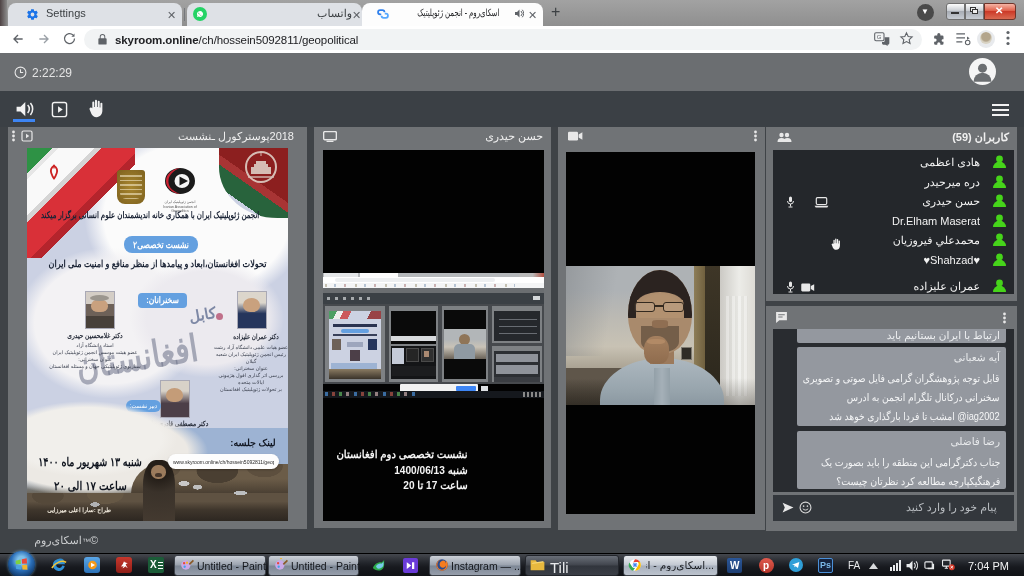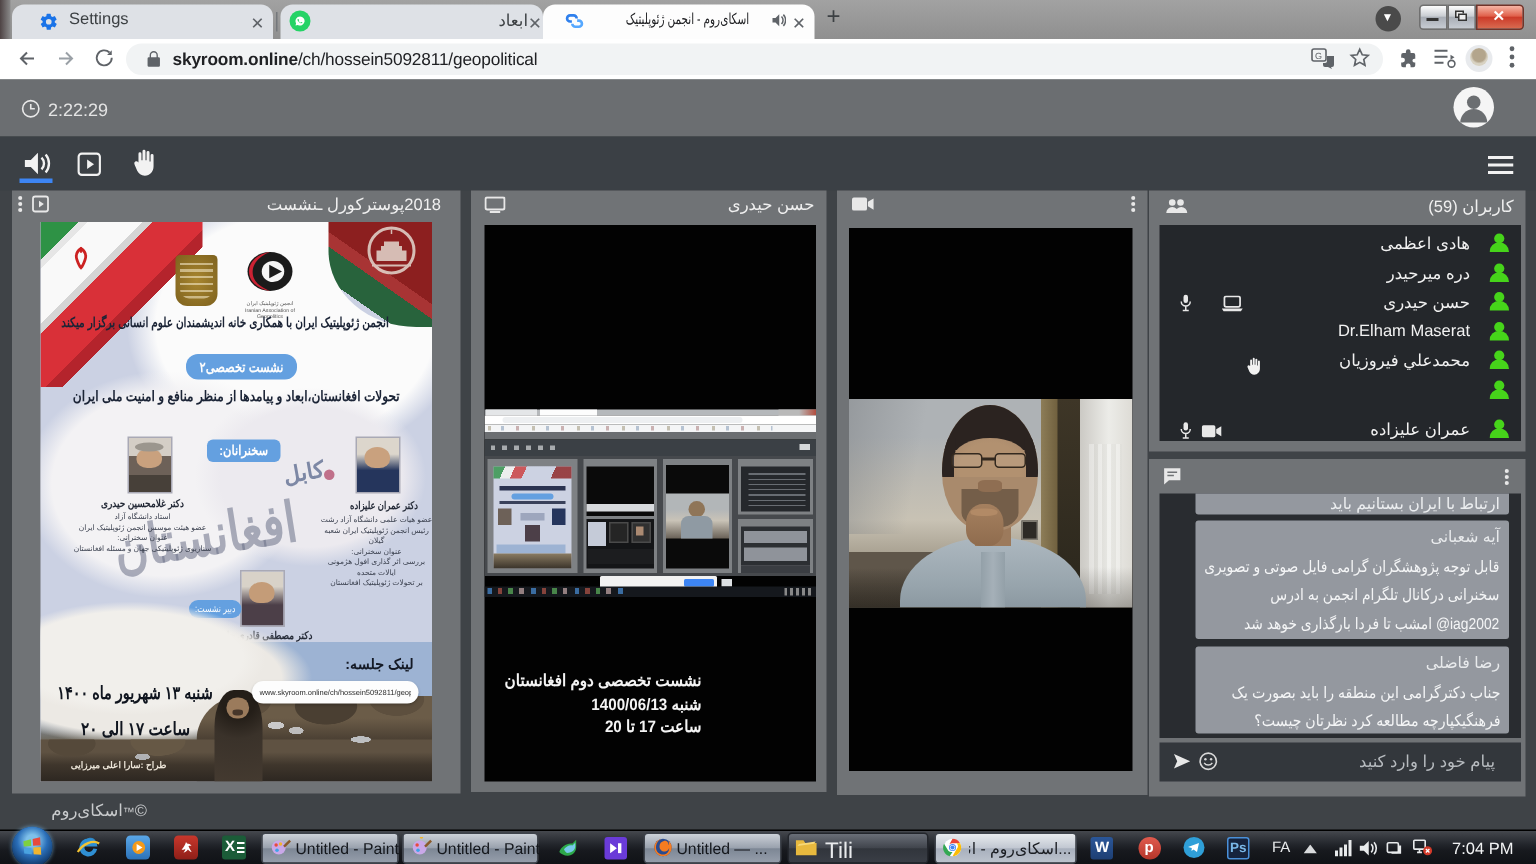--- a/index.html
+++ b/index.html
@@ -25,21 +25,21 @@
     <div class="abs" style="left:167px;top:9px;font-size:11px;color:#5f6368;">✕</div>
     <div class="abs" style="left:184px;top:8px;width:1px;height:13px;background:#75787c;"></div>
 
     <div class="abs" style="left:187px;top:3px;width:175px;height:23px;background:#dee1e6;border-radius:8px 8px 0 0;"></div>
     <div class="abs" style="left:193px;top:7px;width:14px;height:14px;border-radius:50%;background:#25d366;"></div>
     <div class="abs" style="left:196px;top:10px;width:8px;height:8px;">
         <svg width="8" height="8" viewBox="0 0 24 24">
           <path fill="#fff" d="M12 3a9 9 0 0 0-7.8 13.5L3 21l4.7-1.2A9 9 0 1 0 12 3zm4.5 12.3c-.2.6-1.1 1-1.6 1.1-.4.1-1 .1-1.6-.1a13 13 0 0 1-5.7-5c-.6-1-.9-2-.3-2.7.2-.3.5-.4.8-.4h.6c.2 0 .4 0 .6.5l.8 1.9c0 .2 0 .4-.1.5l-.4.5c-.1.2-.2.3-.1.5a8 8 0 0 0 3.6 3.2c.2.1.4.1.5-.1l.6-.8c.2-.2.3-.3.6-.2l1.8.9c.2.1.4.2.4.4 0 .1 0 .5-.1.8z"></path>
         </svg>
       </div>
-    <div class="abs" style="left:316px;top:7px;width:36px;font-size:11px;color:#3c4043;text-align:right;" dir="rtl">ابعاد</div>
+    <div class="abs" style="left:316px;top:7px;width:36px;font-size:11px;color:#3c4043;text-align:right;" dir="rtl">واتساب</div>
     <div class="abs" style="left:352px;top:9px;font-size:11px;color:#5f6368;">✕</div>
 
     <div class="abs" style="left:362px;top:3px;width:181px;height:23px;background:#fdfdfd;border-radius:8px 8px 0 0;"></div>
     <div class="abs" style="left:376px;top:7px;width:14px;height:14px;">
       <svg width="14" height="14" viewBox="0 0 24 24">
           <path fill="#2f80ed" d="M7 4a5 5 0 0 0 0 10h2v-3H7a2 2 0 1 1 0-4h4a2 2 0 0 1 2 2h3A5 5 0 0 0 11 4z"></path>
           <path fill="#56a8ff" d="M17 10a5 5 0 0 1 0 10h-4a5 5 0 0 1-5-5h3a2 2 0 0 0 2 2h4a2 2 0 1 0 0-4h-2v-3z"></path>
         </svg>
     </div>
     <div class="abs" style="left:428px;top:7px;width:84px;font-size:10px;color:#202124;white-space:nowrap;text-align:center;transform:scaleX(.7);" dir="rtl">اسکای‌روم - انجمن ژئوپلیتیک</div>
@@ -413,37 +413,40 @@
   </div>
 
   <div class="abs" style="left:766px;top:127px;width:251px;height:174px;background:#707376;">
     <div class="abs" style="left:11px;top:5px;width:15px;height:11px;">
         <svg width="15" height="11" viewBox="0 0 30 22">
           <circle cx="9" cy="6" r="4.4" fill="#e8e8e8"></circle>
           <circle cx="20" cy="6" r="4.4" fill="#e8e8e8"></circle>
           <path fill="#e8e8e8" d="M1 20a8 8 0 0 1 16 0zM13 20a8 8 0 0 1 16 0z"></path>
         </svg>
       </div>
-    <div class="abs" style="right:8px;top:4px;font-size:11px;color:#f0f0f0;white-space:nowrap;" dir="rtl">کاربران (59)</div>
+    <div class="abs" style="right:8px;top:4px;font-size:11px;color:#f0f0f0;white-space:nowrap;font-weight:bold;" dir="rtl">کاربران (59)</div>
     <div class="abs" style="left:7px;top:23px;width:241px;height:144px;background:#24272b;overflow:hidden;font-size:11px;color:#f2f2f2;">
 
       <div class="abs" style="left:0;top:3px;width:233px;height:19px;">
           <span class="abs" style="right:26px;top:3px;" dir="rtl">هادی اعظمی</span>
         </div>
       <div class="abs" style="left:0;top:23px;width:233px;height:19px;">
           <span class="abs" style="right:26px;top:3px;" dir="rtl">دره میرحیدر</span>
         </div>
       <div class="abs" style="left:0;top:42px;width:233px;height:19px;">
           <span class="abs" style="right:26px;top:3px;" dir="rtl">حسن حیدری</span>
         </div>
       <div class="abs" style="left:0;top:62px;width:233px;height:19px;">
           <span class="abs" style="right:26px;top:3px;">Dr.Elham Maserat</span>
         </div>
       <div class="abs" style="left:0;top:81px;width:233px;height:19px;">
           <span class="abs" style="right:26px;top:3px;" dir="rtl">محمدعلي فیروزیان</span>
+        </div>
+      <div class="abs" style="left:0;top:101px;width:233px;height:19px;">
+          <span class="abs" style="right:26px;top:3px;">♥Shahzad♥</span>
         </div>
       <div class="abs" style="left:0;top:127px;width:233px;height:19px;">
           <span class="abs" style="right:26px;top:3px;" dir="rtl">عمران علیزاده</span>
         </div>
 
       <svg class="abs" style="right:8px;top:5px;" width="13" height="146" viewBox="0 0 13 146">
         <g fill="#46d41a">
           <g transform="translate(0,0)">
               <circle cx="6.5" cy="4" r="3.4"></circle>
               <path d="M0 13a6.5 6.5 0 0 1 13 0z"></path>
@@ -630,21 +633,21 @@
         </svg>
       </div>
 
     <div class="abs" style="left:429px;top:1px;width:92px;height:21px;background:linear-gradient(#ccd1d8,#9aa2ae 48%,#7d8795 52%,#969eab);border:1px solid #3e434b;border-radius:3px;"></div>
     <div class="abs" style="left:435px;top:4px;width:14px;height:14px;">
         <svg width="14" height="14" viewBox="0 0 24 24">
           <circle cx="12" cy="12" r="10" fill="#2a4b8f"></circle>
           <path fill="#f57c20" d="M12 2a10 10 0 1 0 10 10c0-3-1.5-6-4-8 1 2 1 4-.5 5.5C19 6 16 4 13 4.5 10 5 8 7.5 8 10.5c0 4 3 6.5 6.5 6 2.5-.4 4-2 4.5-4 .3 4-2.5 7.5-7 7.5-4 0-8-3-8-8 0-5.5 4-10 8-10z"></path>
         </svg>
       </div>
-    <div class="abs" style="left:451px;top:6px;font-size:10.5px;color:#14171c;white-space:nowrap;">Untitled — ...</div>
+    <div class="abs" style="left:451px;top:6px;font-size:10.5px;color:#14171c;white-space:nowrap;">Instagram — ...</div>
 
     <div class="abs" style="left:525px;top:1px;width:94px;height:21px;background:linear-gradient(#6a6f78,#41454d 48%,#31353c 52%,#3a3e46);border:1px solid #23262c;border-radius:3px;"></div>
     <div class="abs" style="left:530px;top:4px;width:15px;height:13px;">
         <svg width="15" height="13" viewBox="0 0 24 20">
           <path fill="#e8b93e" d="M1 3h8l2 3h12v13H1z"></path>
           <path fill="#f7d878" d="M3 8h18l2-2H5z" transform="rotate(-8 12 12)"></path>
         </svg>
       </div>
     <div class="abs" style="left:550px;top:5px;font-size:15px;color:#e8eaec;">Tili</div>
 

